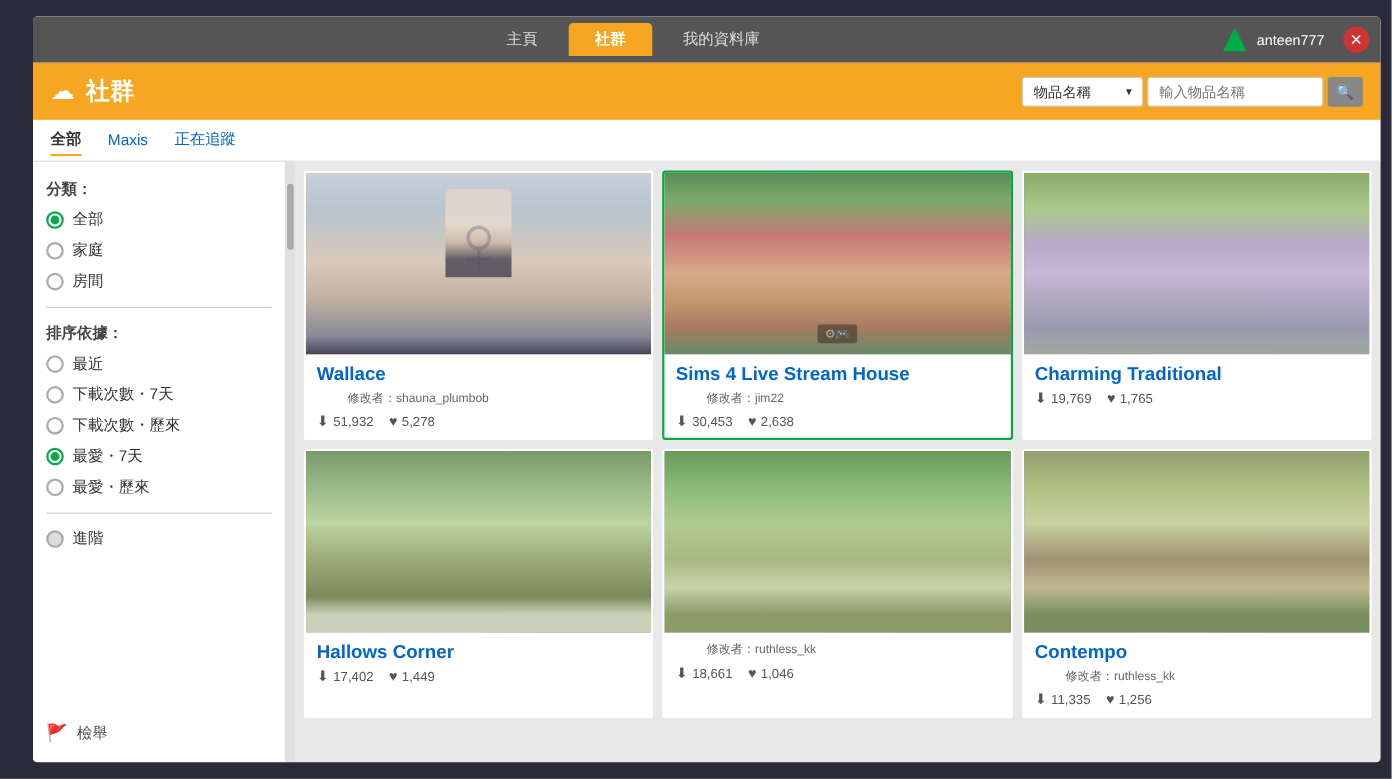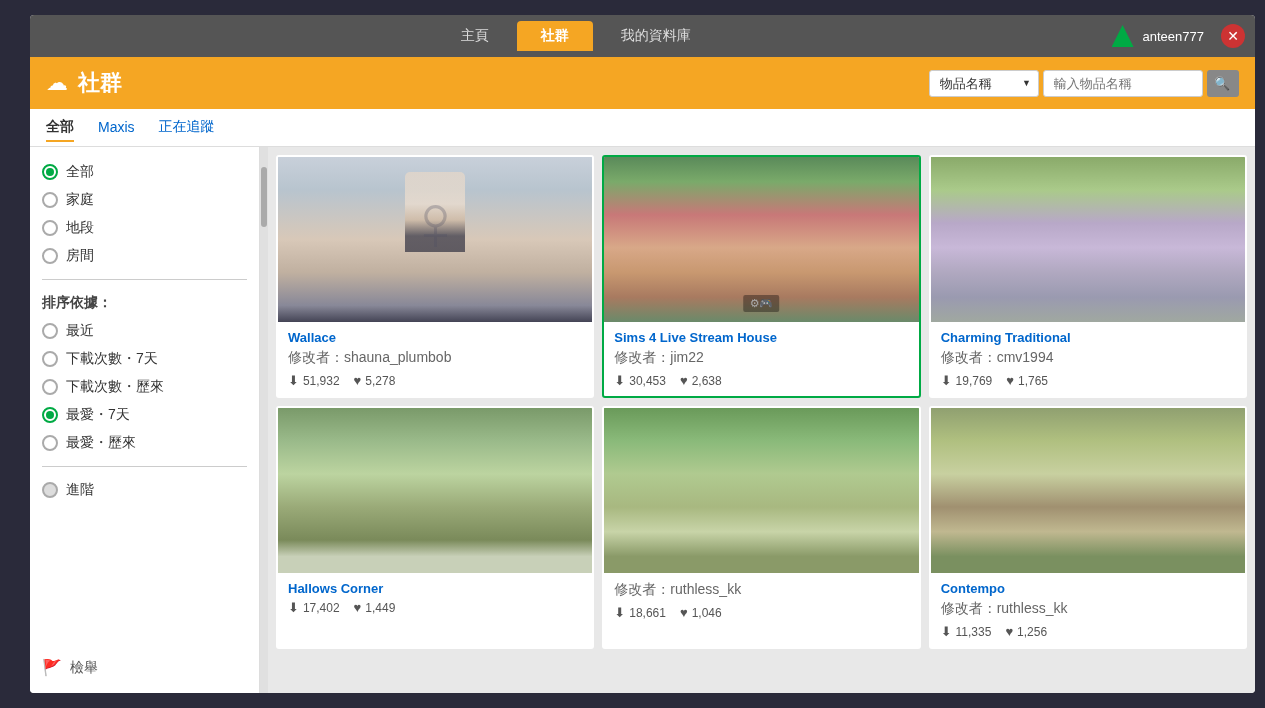--- a/index.html
+++ b/index.html
@@ -352,30 +352,31 @@
     }
     .thumb-contempo {
       background: linear-gradient(135deg, #9a8a6a 0%, #baa87a 30%, #d4c09a 60%, #6a7a5a 80%);
     }
 
     .grid-item-info {
       padding: 8px 10px;
     }
 
     .item-name {
-      font-size: 13px;
+      font-size: 17px;
       font-weight: bold;
       color: #0066cc;
       margin-bottom: 4px;
     }
 
     .item-author {
-      font-size: 14px;
+      font-size: 11px;
       color: #666;
       margin-bottom: 6px;
+      margin-left: 28px;
     }
 
     .item-stats {
       display: flex;
       gap: 14px;
       font-size: 12px;
       color: #555;
     }
 
     .stat-item {
@@ -436,34 +437,31 @@
   <div class="sub-tabs">
     <span class="sub-tab active">全部</span>
     <span class="sub-tab">Maxis</span>
     <span class="sub-tab">正在追蹤</span>
   </div>
 
   <div class="main-content">
 
     <div class="sidebar">
 
+      <div class="sidebar-section-title">分類：</div>
       <div class="radio-group">
         <label class="radio-item">
           <div class="radio-circle selected">
               <div></div>
             </div>
           <span>全部</span>
         </label>
         <label class="radio-item">
           <div class="radio-circle"></div>
           <span>家庭</span>
-        </label>
-        <label class="radio-item">
-          <div class="radio-circle"></div>
-          <span>地段</span>
         </label>
         <label class="radio-item">
           <div class="radio-circle"></div>
           <span>房間</span>
         </label>
       </div>
 
       <div class="sidebar-divider"></div>
 
       <div class="sidebar-section-title">排序依據：</div>
@@ -560,23 +558,20 @@
             </div>
           </div>
         </div>
 
         <div class="grid-item">
           <div class="thumb-bg thumb-charming" style="height:165px; position:relative;">
             <div style="position:absolute;top:0;left:0;right:0;bottom:0;background:linear-gradient(180deg,#8aaa6a 0%,#aaca8a 20%,#b8a8c8 40%,#c8b8d8 55%,#b0a8c0 70%,#9a9ab0 85%,#a0a8a0 100%);"></div>
           </div>
           <div class="grid-item-info">
             <div class="item-name">Charming Traditional</div>
-            <div class="item-author">
-              <span>修改者：</span><span>cmv1994</span>
-            </div>
             <div class="item-stats">
               <div class="stat-item">
                 <span class="stat-icon">⬇</span>
                 <span>19,769</span>
               </div>
               <div class="stat-item">
                 <span class="stat-icon">♥</span>
                 <span>1,765</span>
               </div>
             </div>

